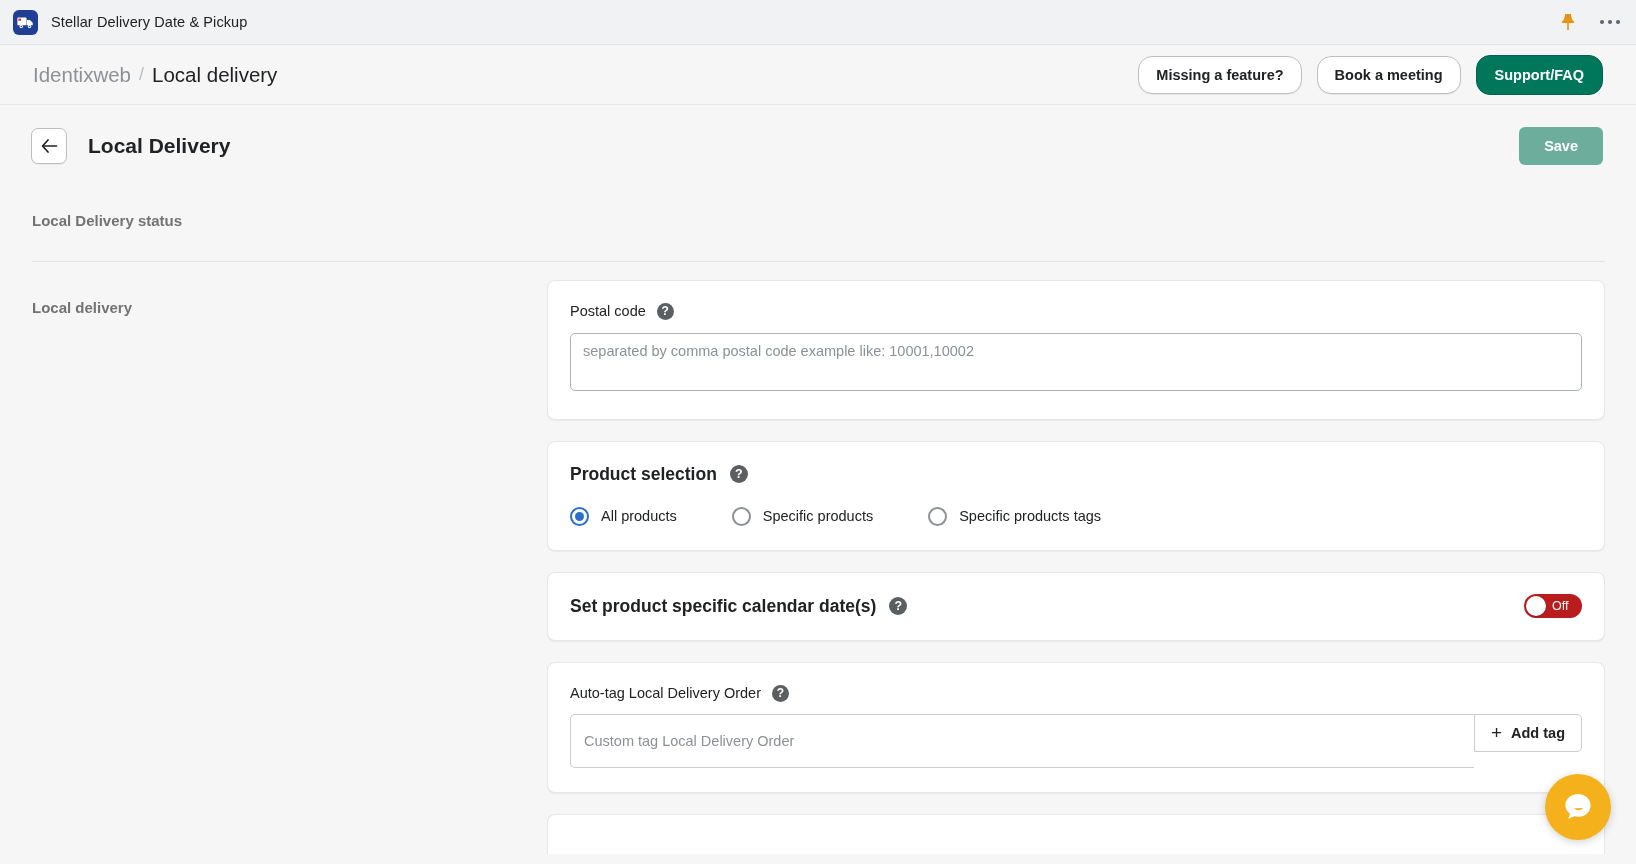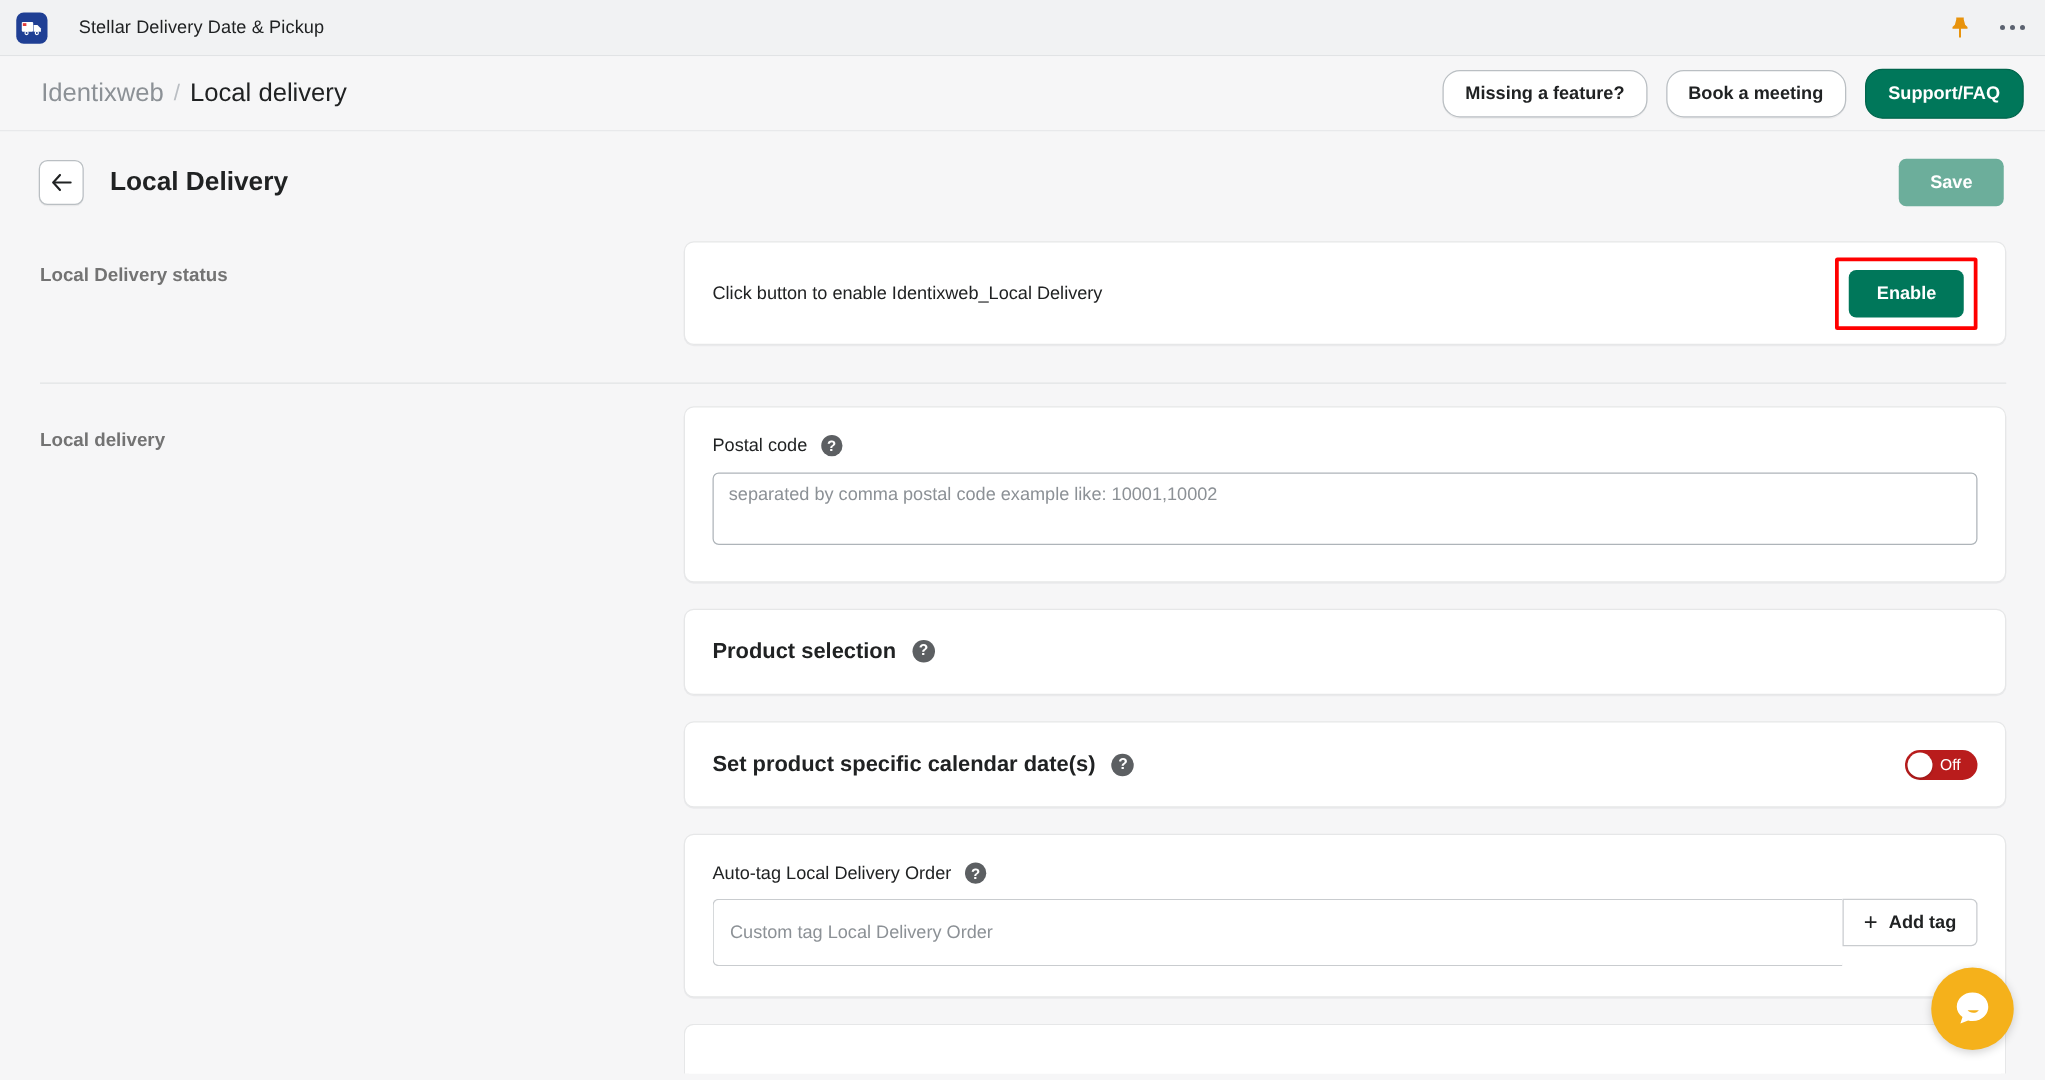--- a/index.html
+++ b/index.html
@@ -22,42 +22,42 @@
     padding: 0 14px 0 13px;
   }
   .app-icon {
     width: 25px; height: 25px;
     border-radius: 6px;
     background: #1f3f94;
     display: flex; align-items: center; justify-content: center;
     flex: 0 0 auto;
   }
   .app-title {
-    margin-left: 25px;
+    margin-left: 13px;
     font-size: 14.5px;
     color: #202223;
     letter-spacing: .1px;
   }
   .appbar-right {
     margin-left: auto;
     display: flex;
     align-items: center;
     gap: 22px;
   }
   .pin-icon { width: 16px; height: 18px; display:block; }
   .dots-icon { display: flex; gap: 3.5px; align-items: center; padding: 6px 2px; }
   .dots-icon i { width: 4.5px; height: 4.5px; border-radius: 50%; background: #5c6370; display:block; }
 
   
   .crumbbar {
     height: 60px;
     background: #f6f6f7;
     display: flex;
     align-items: center;
-    padding: 0 17px 0 33px;
+    padding: 0 33px 0 33px;
     border-bottom: 1px solid #e8e9eb;
   }
   .crumb-shop { font-size: 20.5px; color: #8c9196; }
   .crumb-sep  { font-size: 18px; color: #babec3; margin: 0 8px; }
   .crumb-page { font-size: 20.5px; color: #202223; }
   .crumb-actions { margin-left: auto; display: flex; align-items: center; gap: 15px; }
   .btn {
     font-family: "Liberation Sans", sans-serif;
     font-size: 14.5px;
     font-weight: bold;
@@ -401,29 +401,20 @@
   <span class="page-title">Local Delivery</span>
   <button class="save-btn">Save</button>
 </div>
 
 <div class="content">
 
   <div class="section">
     <div class="section-left">
       <div class="section-heading">Local Delivery status</div>
     </div>
-    <div class="section-right">
-      <div class="card status-card">
-        <span class="status-text">Click button to enable Identixweb_Local Delivery</span>
-        <span class="enable-wrap">
-          <span class="enable-highlight"></span>
-          <button class="enable-btn">Enable</button>
-        </span>
-      </div>
-    </div>
   </div>
 
   <div class="divider"></div>
 
   <div class="section" style="margin-top:18px;">
     <div class="section-left">
       <div class="section-heading">Local delivery</div>
     </div>
 
     <div class="section-right">
@@ -433,20 +424,34 @@
           <span>Postal code</span>
           <span class="help-icon">?</span>
         </div>
         <textarea class="textarea" placeholder="separated by comma postal code example like: 10001,10002" style=""></textarea>
       </div>
 
       <div class="card card-pad" style="margin-top:21px;">
         <div class="card-title">
           <span>Product selection</span>
           <span class="help-icon">?</span>
+        </div>
+        <div class="radio-row">
+          <label class="radio-item">
+            <span class="radio checked"></span>
+            <span class="radio-label">All products</span>
+          </label>
+          <label class="radio-item">
+            <span class="radio"></span>
+            <span class="radio-label">Specific products</span>
+          </label>
+          <label class="radio-item">
+            <span class="radio"></span>
+            <span class="radio-label">Specific products tags</span>
+          </label>
         </div>
       </div>
 
       <div class="card toggle-card" style="margin-top:21px;">
         <div class="card-title">
           <span>Set product specific calendar date(s)</span>
           <span class="help-icon">?</span>
         </div>
         <div class="toggle">
           <span class="knob"></span>

